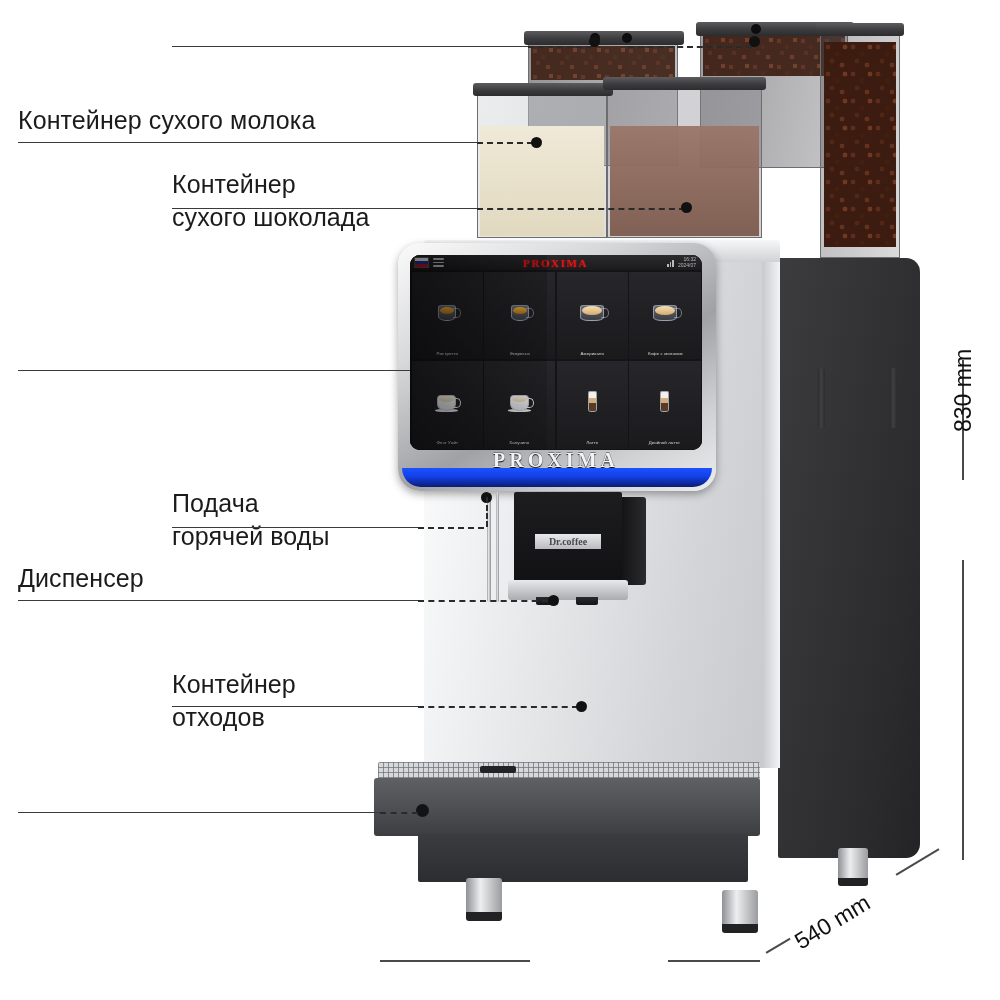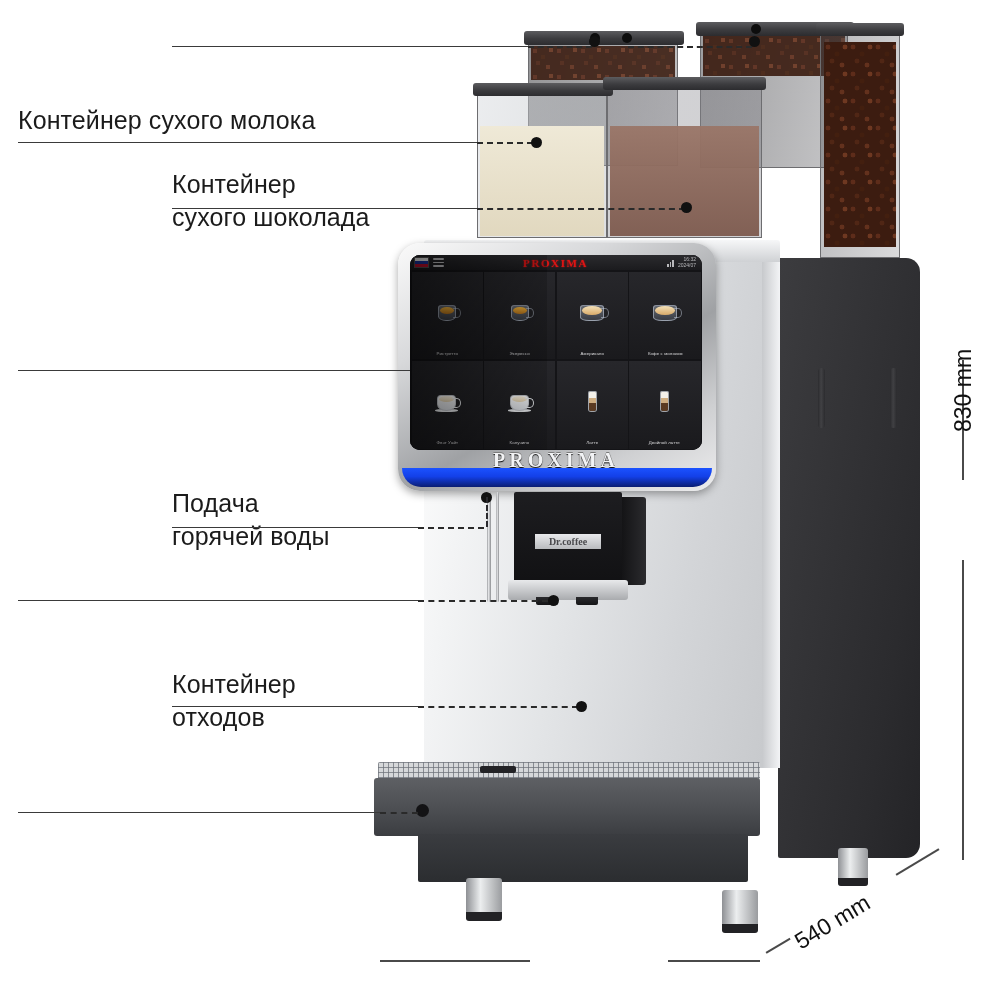--- a/index.html
+++ b/index.html
@@ -319,20 +319,21 @@
 
   <div class="lead" style="left:18px;top:370px;width:392px;"></div>
 
   <div class="callout" style="left:172px;top:487px;">Подача
 горячей воды</div>
   <div class="lead" style="left:172px;top:527px;width:246px;"></div>
   <div class="lead dash" style="left:418px;top:527px;width:66px;"></div>
   <div class="dot" style="left:481px;top:492px;"></div>
   <div class="lead dash" style="left:486px;top:497px;width:0;height:30px;border-top:none;border-left:2px dashed #2a2a2e;"></div>
 
+  <div class="callout" style="left:18px;top:562px;">Диспенсер</div>
   <div class="lead" style="left:18px;top:600px;width:400px;"></div>
   <div class="lead dash" style="left:418px;top:600px;width:130px;"></div>
   <div class="dot" style="left:548px;top:595px;"></div>
 
   <div class="callout" style="left:172px;top:668px;">Контейнер
 отходов</div>
   <div class="lead" style="left:172px;top:706px;width:246px;"></div>
   <div class="lead dash" style="left:418px;top:706px;width:160px;"></div>
   <div class="dot" style="left:576px;top:701px;"></div>
 

